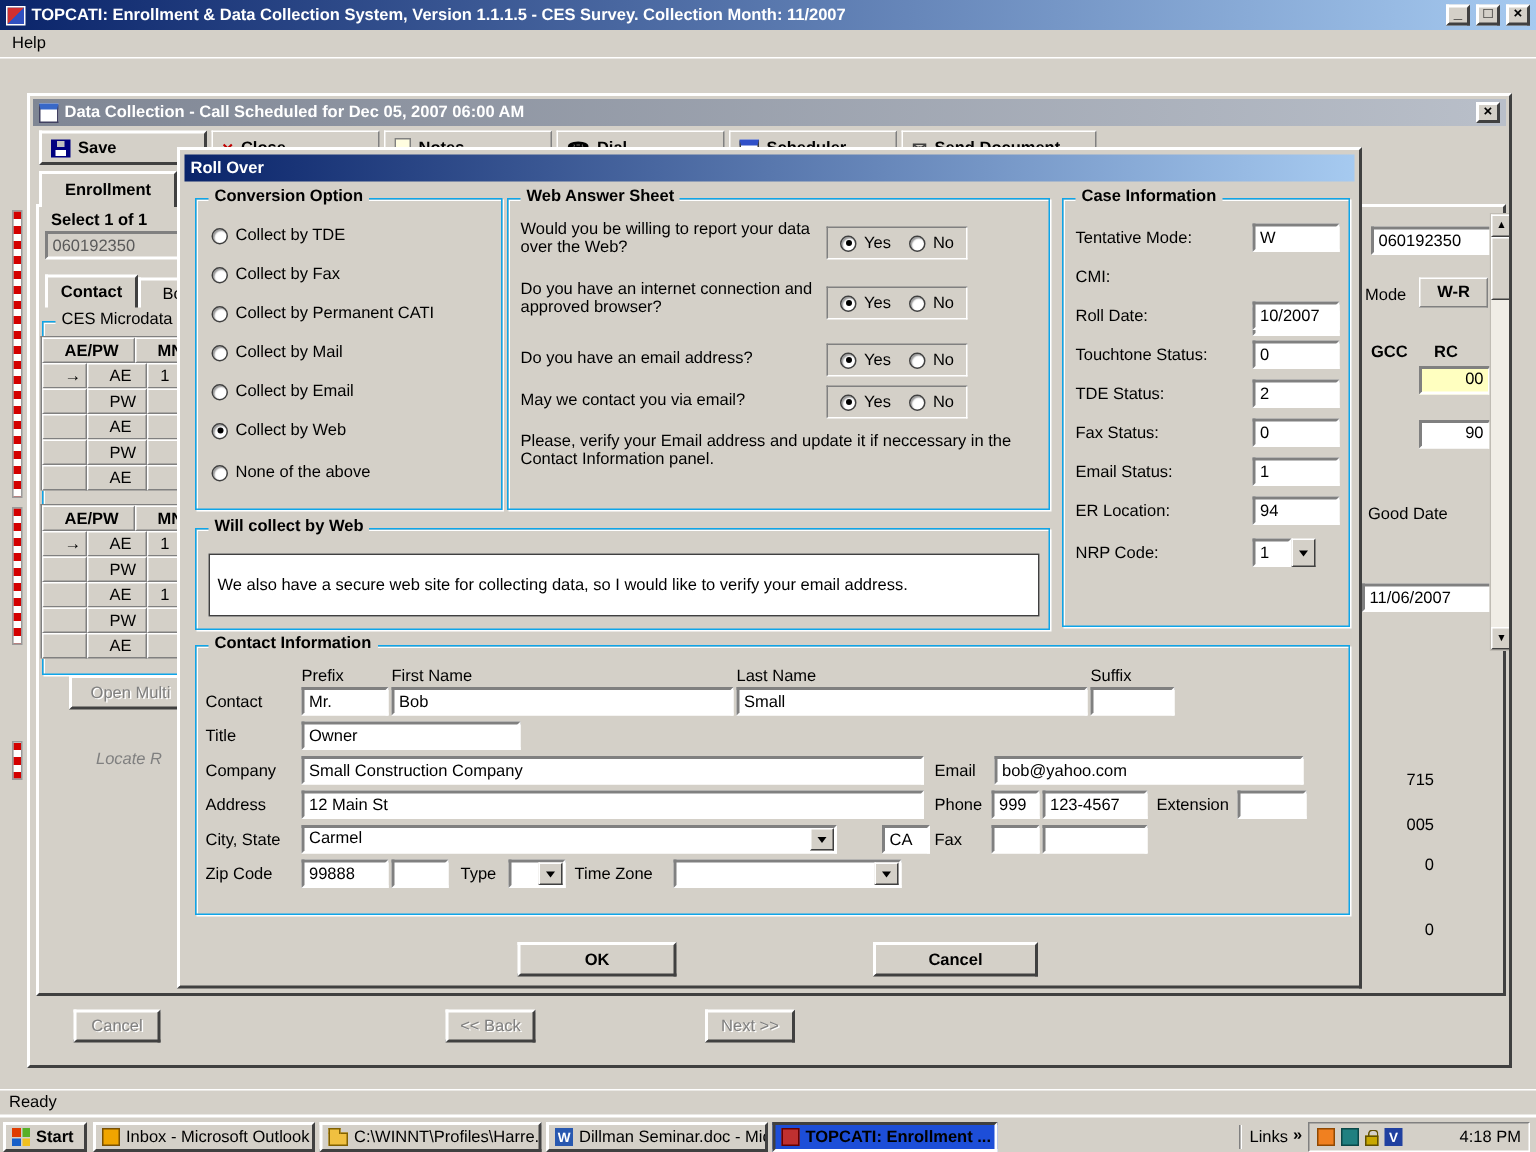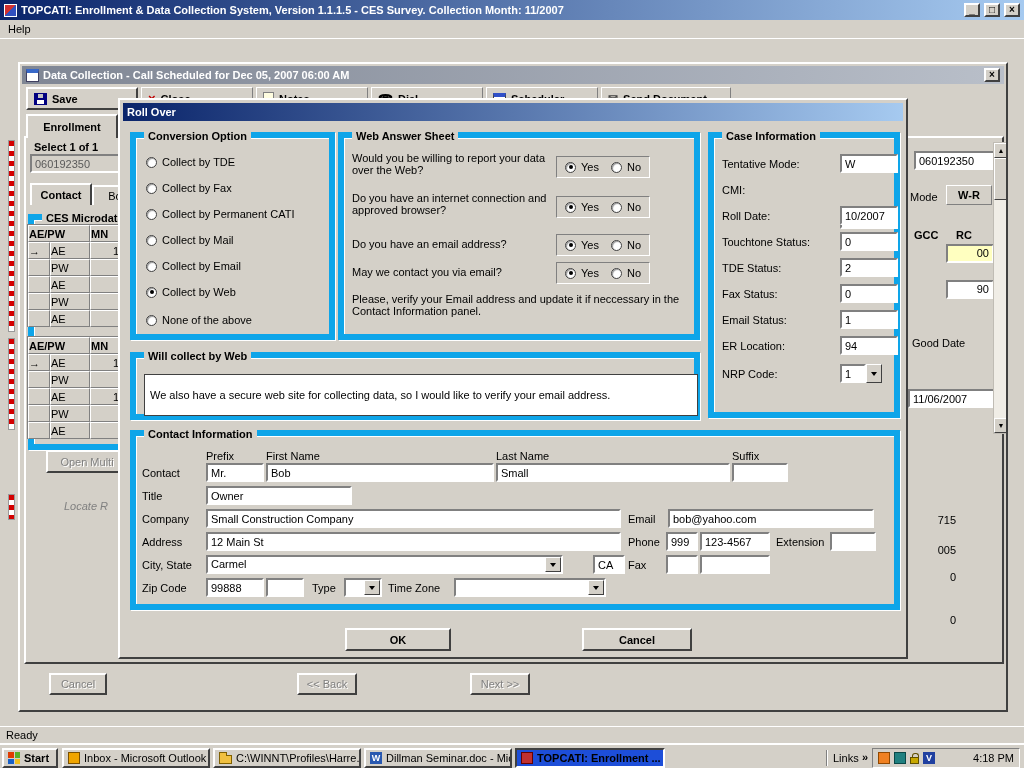--- a/index.html
+++ b/index.html
@@ -5,36 +5,36 @@
   *{margin:0;padding:0;box-sizing:border-box}
   html,body{width:1024px;height:768px}
   body{position:relative;font-family:"Liberation Sans",sans-serif;font-size:11px;color:#000;background:#d4d0c8;overflow:hidden}
   .abs{position:absolute}
   .raised{border:2px solid;border-color:#ffffff #404040 #404040 #ffffff;background:#d4d0c8}
   .raised2{border:1px solid;border-color:#ffffff #808080 #808080 #ffffff;background:#d4d0c8}
   .field{border:2px solid;border-color:#808080 #ffffff #ffffff #808080;background:#fff;font:11px "Liberation Sans",sans-serif;padding:0 3px;height:19px;outline:none}
   .field.disabled{background:#d4d0c8;color:#5a5a5a}
   .btn{border:2px solid;border-color:#ffffff #404040 #404040 #ffffff;background:#d4d0c8;font:bold 11px "Liberation Sans",sans-serif;display:flex;align-items:center;justify-content:center;cursor:pointer}
   .btn.disabled{color:#808080;font-weight:normal;text-shadow:1px 1px 0 #fff}
-  .groupbox{position:absolute;border:6px solid #0ea5e9;box-shadow:inset 1px 1px 0 #fff,1px 1px 0 #fff}
+  .groupbox{position:absolute;border:1px solid #0ea5e9;box-shadow:inset 1px 1px 0 #fff,1px 1px 0 #fff}
   .grouplabel{position:absolute;top:-8px;left:8px;background:#d4d0c8;padding:0 4px;font-weight:bold;white-space:nowrap}
   .titlebar{display:flex;align-items:center;gap:4px;color:#fff;font-weight:bold;padding:0 4px;overflow:hidden;white-space:nowrap}
   .tb-active{background:linear-gradient(90deg,#0a246a,#a6caf0)}
   .tb-inactive{background:linear-gradient(90deg,#7f8694,#b9bfc9)}
   .wbtn{width:16px;height:14px;border:2px solid;border-color:#fff #404040 #404040 #fff;background:#d4d0c8;color:#000;font:bold 10px "Liberation Sans",sans-serif;line-height:10px;text-align:center;cursor:pointer}
   .tab{border-top:2px solid #fff;border-left:2px solid #fff;border-right:2px solid #404040;background:#d4d0c8;display:flex;align-items:center;justify-content:center;z-index:3;position:absolute}
   .tbtn{width:112px;height:23px;border:1px solid;border-color:#fff #808080 #808080 #fff;background:#d4d0c8;display:flex;align-items:center;gap:5px;padding:0 6px;font-weight:bold;cursor:pointer;white-space:nowrap}
   .tbtn.hot{border:2px solid;border-color:#fff #404040 #404040 #fff}
   .radio{display:flex;align-items:center;gap:5px;cursor:pointer;white-space:nowrap}
   .rdot{width:11px;height:11px;border-radius:50%;background:#fff;border:1px solid #404040;box-shadow:inset 1px 1px 1px #9a9a9a;display:flex;align-items:center;justify-content:center;flex:0 0 auto}
   .checked .rdot::after{content:"";width:4px;height:4px;border-radius:50%;background:#000}
   .ynpanel{position:absolute;height:22px;display:flex;align-items:center;gap:12px;padding:0 8px;border:1px solid;border-color:#808080 #fff #fff #808080;background:#d4d0c8}
   .grid{position:absolute;border-top:1px solid #808080;border-left:1px solid #808080;background:#d4d0c8}
   .grow{display:flex}
-  .gcell{height:17px;border:1px solid;border-color:#fff #808080 #808080 #fff;display:flex;align-items:center;padding:0 0;background:#d4d0c8;overflow:hidden}
+  .gcell{height:17px;border:1px solid;border-color:#fff #808080 #808080 #fff;display:flex;align-items:center;padding:0 14px;background:#d4d0c8;overflow:hidden}
   .gcell.h{font-weight:bold}
   .gcell.v{justify-content:flex-end}
   .combo{position:absolute;display:flex;border:2px solid;border-color:#808080 #fff #fff #808080;background:#fff;height:19px}
   .combo-text{flex:1;padding:0 3px;overflow:hidden;white-space:nowrap;line-height:15px}
   .combo-btn{width:16px;background:#d4d0c8;border:1px solid;border-color:#fff #404040 #404040 #fff;display:flex;align-items:center;justify-content:center;cursor:pointer;flex:0 0 auto}
   .tri{width:0;height:0;border:3px solid transparent;border-top:4px solid #000;margin-top:3px}
   .redstrip{position:absolute;width:7px;background:repeating-linear-gradient(180deg,#d40000 0 5px,#ffffff 5px 10px);border:1px solid #9a9a9a}
   .vscroll{position:absolute;width:16px;background:#f0ede6;border:1px solid #c0bcb4}
   .sbtn{position:absolute;left:0;width:14px;height:15px;border:1px solid;border-color:#fff #404040 #404040 #fff;background:#d4d0c8;font-size:7px;text-align:center;line-height:13px;cursor:pointer}
   .sthumb{position:absolute;left:0;top:15px;width:14px;height:42px;border:1px solid;border-color:#fff #404040 #404040 #fff;background:#d4d0c8}
@@ -127,21 +127,21 @@
   <input class="abs field disabled" style="left: 10px; top: 90px; width: 92px; z-index: 2;" value="060192350">
 
   <div class="tab" style="left:10px;top:119px;width:62px;height:22px;font-weight:bold;z-index:2">
     <span>Contact</span>
   </div>
   <div class="tab" style="left:72px;top:121px;width:46px;height:20px;z-index:2">
     <span>Bo</span>
   </div>
 
   <div class="groupbox" style="left:8px;top:150px;width:104px;height:236px;z-index:2">
-    <span class="grouplabel" style="font-weight:bold">CES Microdata</span>
+    <span class="grouplabel" style="font-weight:normal">CES Microdata</span>
   </div>
 
   <div class="grid" style="left:7px;top:160px;z-index:2">
     <div class="grow">
       <div class="gcell h" style="width:62px">AE/PW</div>
       <div class="gcell h" style="width:30px">MN</div>
     </div>
     <div class="grow">
       <div class="gcell a" style="width:22px">→</div>
       <div class="gcell t" style="width:40px">AE</div>

